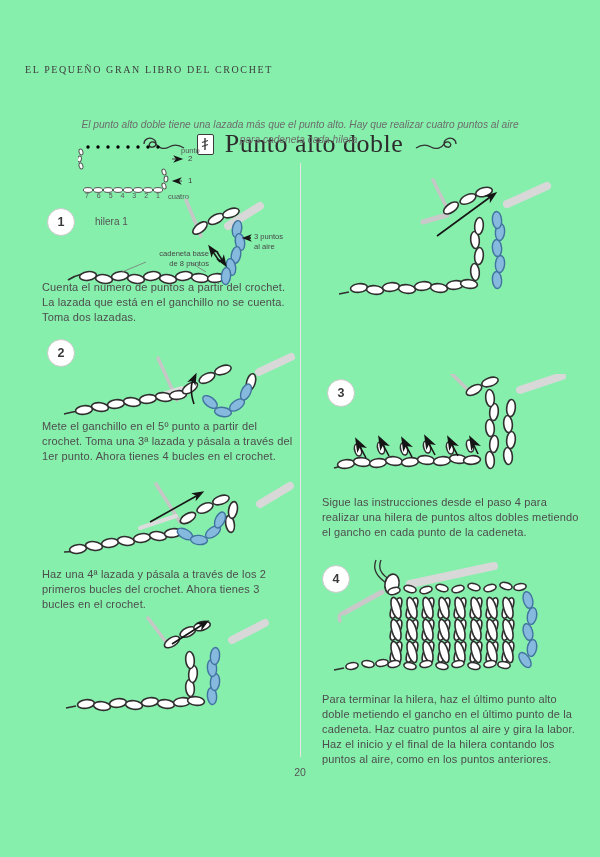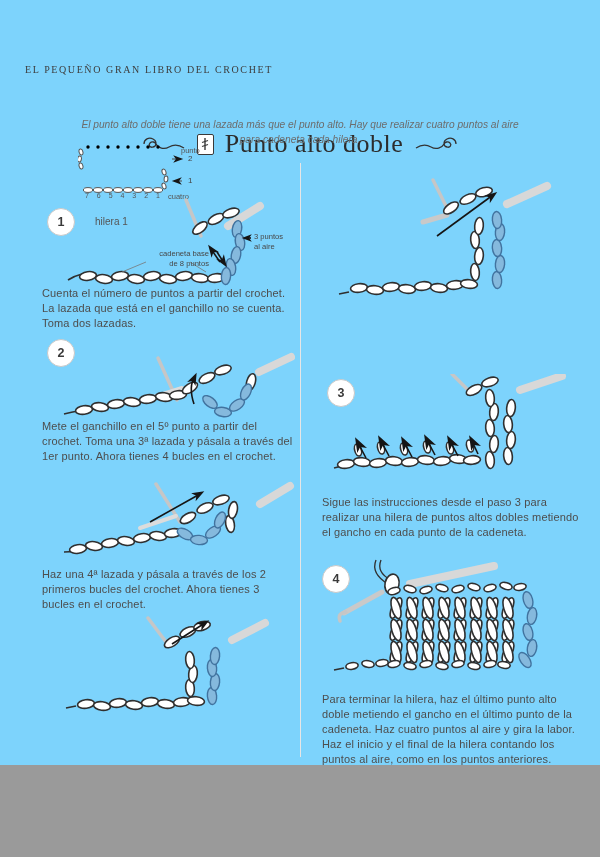--- a/index.html
+++ b/index.html
@@ -1,17 +1,17 @@
 <!DOCTYPE html>
 <html style="--stitch-blue: #85b9dd; --stitch-blue-outline: #41739f; --hook-gray: #c9c9c9;"><head>
 <meta charset="utf-8">
 <style>
   :root{ --stitch-blue:#85b9dd; --stitch-blue-outline:#41739f; --hook-gray:#c9c9c9; }
   html,body{margin:0;padding:0;background:#9a9a9a;}
-  .page{position:relative;width:600px;height:765px;margin:0 auto;background:#7dd3fc;overflow:hidden;
+  .page{position:relative;width:600px;height:857px;margin:0 auto;background:#86efac;overflow:hidden;
         font-family:"Liberation Sans",sans-serif;color:#4d4d4d;}
   .hdr{position:absolute;left:25px;top:64px;font-family:"Liberation Serif",serif;font-size:10px;
        letter-spacing:1.6px;color:#3d3d3d;}
   .titlerow{position:absolute;left:0;right:0;top:85px;height:32px;display:flex;align-items:center;
             justify-content:center;gap:11px;margin-top:43px;}
   .title{font-family:"Liberation Serif",serif;font-size:26px;color:#2c2c2c;letter-spacing:.5px;margin:0;font-weight:400;}
   .symbox{width:15px;height:19px;border:1.6px solid #3a3a3a;border-radius:2px;display:flex;
           align-items:center;justify-content:center;background:#fff;}
   .subtitle{position:absolute;top:118px;left:70px;width:460px;margin:0;text-align:center;font-style:italic;
             font-size:10.2px;line-height:1.45;color:#6c6c6c;}
@@ -181,21 +181,21 @@
     </g>
     <g>
       <line x1="191" y1="42" x2="185" y2="42" class="al"></line>
       <use href="#ah" transform="translate(183,42) rotate(180) scale(0.8)"></use>
     </g>
   </svg>
   <span class="small-label" style="left:145px;top:249px;width:64px;text-align:right">cadeneta base
 de 8 puntos</span>
   <span class="small-label" style="left:254px;top:232px">3 puntos
 al aire</span>
-  <p class="para" style="left:42px;top:286px;width:250px">Cuenta el número de puntos a partir del crochet. La lazada que está en el ganchillo no se cuenta. Toma dos lazadas.</p>
+  <p class="para" style="left:42px;top:280px;width:250px">Cuenta el número de puntos a partir del crochet. La lazada que está en el ganchillo no se cuenta. Toma dos lazadas.</p>
 
   <div class="stepcircle" style="left:47px;top:339px">
     <span>2</span>
   </div>
   <svg class="illus" style="left:60px;top:352px" width="235" height="95" viewBox="0 0 235 95">
     <g>
       <line x1="199" y1="20" x2="231" y2="5" class="hd"></line>
       <line x1="98" y1="6" x2="117" y2="48" class="hk2"></line>
       <line x1="84" y1="48" x2="122" y2="36" class="hk3"></line>
     </g>
@@ -394,21 +394,21 @@
       <use href="#lk" transform="translate(176,82) rotate(85)"></use>
       <use href="#lk" transform="translate(179,66) rotate(95)"></use>
       <use href="#lk" transform="translate(176,50) rotate(85)"></use>
       <use href="#lk" transform="translate(179,34) rotate(95)"></use>
     </g>
     <g>
       <use href="#lk" transform="translate(142,16) rotate(-28)"></use>
       <use href="#lk" transform="translate(158,8) rotate(-18)"></use>
     </g>
   </svg>
-  <p class="para" style="left:322px;top:495px;width:262px">Sigue las instrucciones desde el paso 3 para realizar una hilera de puntos altos dobles metiendo el gancho en cada punto de la cadeneta.</p>
+  <p class="para" style="left:322px;top:495px;width:262px">Sigue las instrucciones desde el paso 4 para realizar una hilera de puntos altos dobles metiendo el gancho en cada punto de la cadeneta.</p>
 
   <div class="stepcircle" style="left:322px;top:565px">
     <span>4</span>
   </div>
   <svg class="illus" style="left:332px;top:558px" width="248" height="138" viewBox="0 0 248 138">
     <g>
       <line x1="78" y1="26" x2="162" y2="8" class="hd"></line>
       <line x1="12" y1="55" x2="50" y2="34" class="hk"></line>
       <path d="M14,54 q-9,1 -6,9" class="hk2"></path>
     </g>

